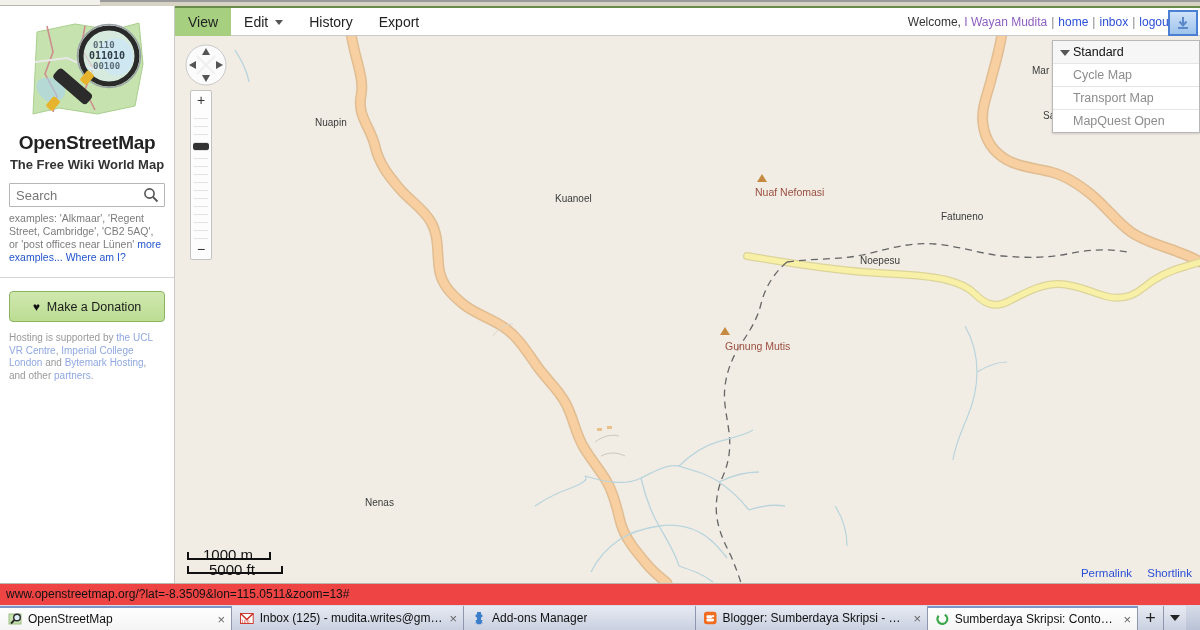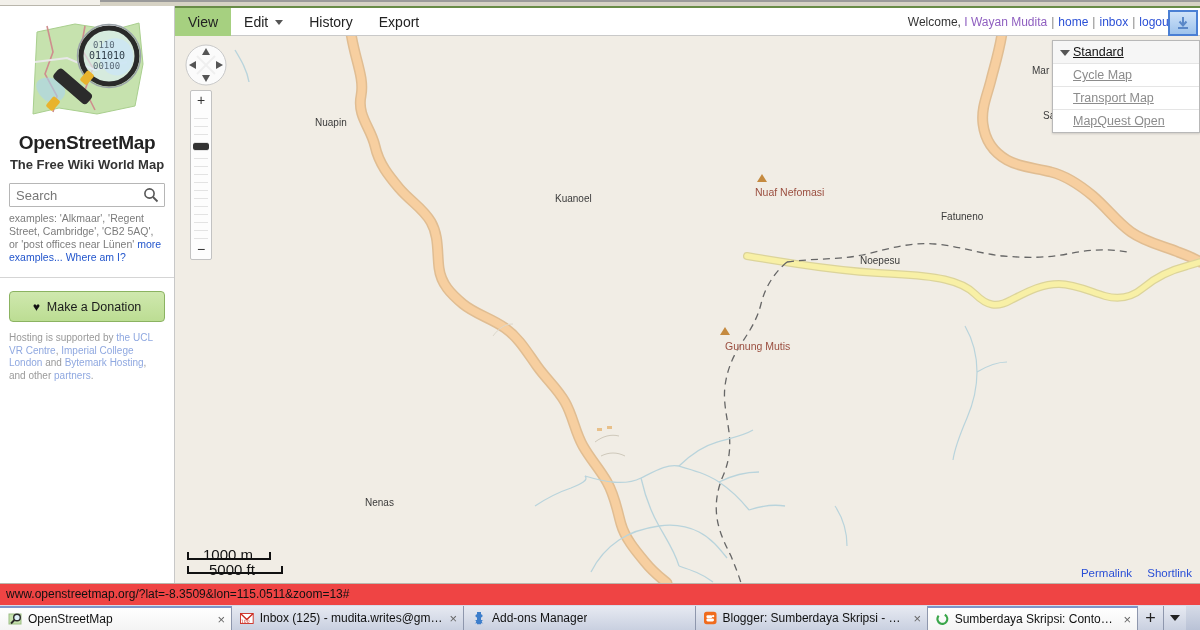--- a/index.html
+++ b/index.html
@@ -24,21 +24,21 @@
     position: absolute; left: 0; top: 0; width: 100px; height: 6px;
     background: #f2f0ea; border-bottom: 1px solid #b9b6ac;
   }
 
   
   .sidebar {
     position: absolute; left: 0; top: 6px; width: 175px; height: 577px;
     background: #fff;
     border-right: 1px solid #c8c8c8;
   }
-  .logo-wrap { padding: 12px 0 0 0; text-align: center; }
+  .logo-wrap { padding: 12px 0 0 0; text-align: center; font-weight: bold; }
   .logo-svg { display: block; margin: 0 auto; }
   .site-title {
     text-align: center; font-size: 19px; font-weight: bold;
     color: #222; margin-top: 6px; letter-spacing: -0.3px;
   }
   .site-tagline {
     text-align: center; font-size: 13px; font-weight: bold;
     color: #333; margin-top: 3px;
   }
   .search-row {
@@ -158,21 +158,21 @@
   }
 
   
   .layers {
     position: absolute; right: 0px; top: 4px; width: 148px;
     background: #fff; border: 1px solid #b8b8b8;
     box-shadow: 0 1px 2px rgba(0,0,0,.15);
   }
   .layer-item {
     padding: 4px 8px 4px 20px; font-size: 12.5px; color: #8c8c8c;
-    border-bottom: 1px solid #e5e5e5; position: relative; cursor: pointer; text-decoration: underline;
+    border-bottom: 1px solid #e5e5e5; position: relative; cursor: pointer;
   }
   .layer-item:last-child { border-bottom: 0; }
   .layer-item.selected { color: #111; background: #f6f6f6; }
   .layer-item.selected::before {
     content: ""; position: absolute; left: 7px; top: 9px; width: 0; height: 0;
     border-left: 5px solid transparent; border-right: 5px solid transparent;
     border-top: 6px solid #555;
   }
 
   

